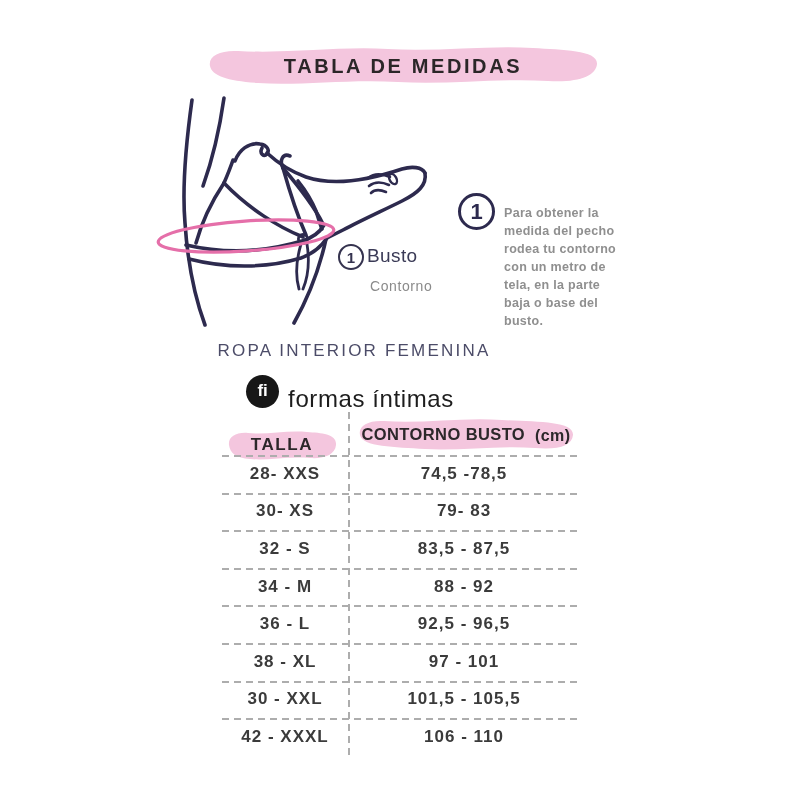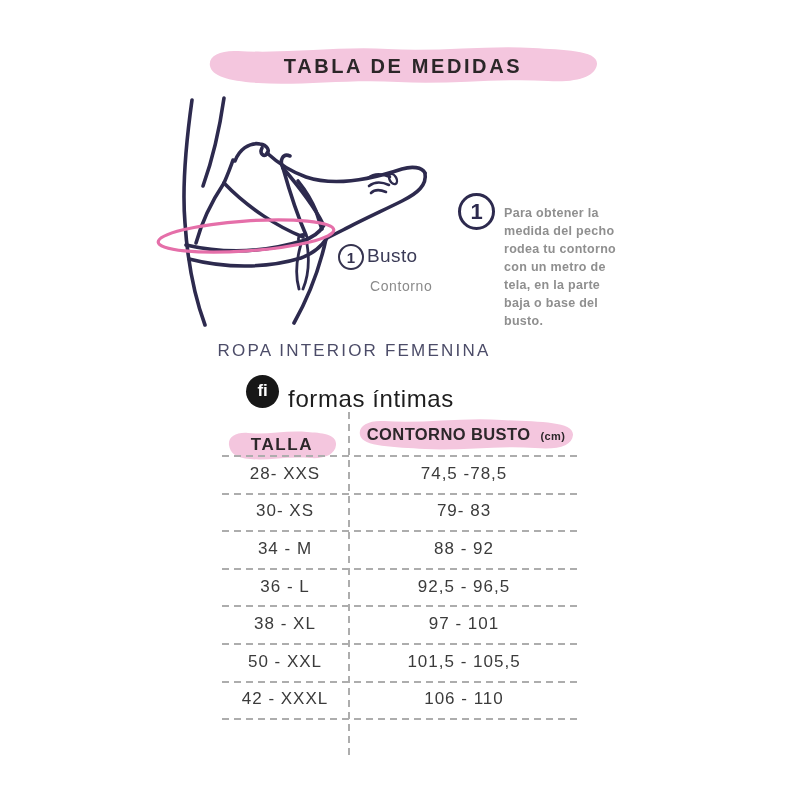--- a/index.html
+++ b/index.html
@@ -40,32 +40,32 @@
   
   .size-table { position:absolute; left:222px; top:410px; width:358px; height:350px; }
   .col-blob { position:absolute; }
   .col-blob svg { position:absolute; inset:0; }
   .col-blob .label { position:absolute; inset:0; display:flex; align-items:center; justify-content:center;
                      font-weight:700; color:#2c272a; }
   .blob-talla { left:0; top:17px; width:120px; height:36px; }
   .blob-talla .label { font-size:17px; letter-spacing:1.6px; }
   .blob-busto { left:130px; top:4px; width:228px; height:40px; }
   .blob-busto .label { font-size:16.5px; letter-spacing:.4px; gap:10px;text-align:right; }
-  .blob-busto .unit { font-size:11px; font-weight:700; margin-top:4px; }
+  .blob-busto .unit { font-size:16px; font-weight:700; margin-top:4px; }
 
   .hline { position:absolute; left:0; width:358px; height:2px;
            background:repeating-linear-gradient(to right,#adadad 0 7px,transparent 7px 12px); }
   .vline { position:absolute; left:126px; top:2px; width:2px; height:346px;
            background:repeating-linear-gradient(to bottom,#adadad 0 7px,transparent 7px 12px); }
 
   .rows { position:absolute; left:0; top:45px; width:358px; }
   .trow { display:flex; height:37.6px; align-items:center; }
   .cell { font-size:17px; color:#3b3b3b; letter-spacing:1px; text-align:center; }
-  .cell.size { width:126px; }
-  .cell.bust { width:232px; }
+  .cell.size { width:126px;font-weight:bold; }
+  .cell.bust { width:232px;font-weight:bold; }
 </style>
 </head>
 <body>
 
 <div class="canvas">
 
   <div class="banner">
     <svg viewBox="0 0 410 48">
       <path fill="#f4c6de" d="M12,24 C10,14 22,8 40,9 C90,12 140,4 190,7 C240,10 290,3 335,6
         C365,8 400,8 399,22 C398,34 380,41 350,39 C300,36 250,43 200,40 C150,37 100,44 60,41
@@ -167,33 +167,37 @@
     <div class="rows">
       <div class="trow">
         <div class="cell size">28- XXS</div>
         <div class="cell bust">74,5 -78,5</div>
       </div>
       <div class="trow">
         <div class="cell size">30- XS</div>
         <div class="cell bust">79- 83</div>
       </div>
       <div class="trow">
+        <div class="cell size">32 - S</div>
+        <div class="cell bust">83,5 - 87,5</div>
+      </div>
+      <div class="trow">
         <div class="cell size">34 - M</div>
         <div class="cell bust">88 - 92</div>
       </div>
       <div class="trow">
         <div class="cell size">36 - L</div>
         <div class="cell bust">92,5 - 96,5</div>
       </div>
       <div class="trow">
         <div class="cell size">38 - XL</div>
         <div class="cell bust">97 - 101</div>
       </div>
       <div class="trow">
-        <div class="cell size">50 - XXL</div>
+        <div class="cell size">30 - XXL</div>
         <div class="cell bust">101,5 - 105,5</div>
       </div>
       <div class="trow">
         <div class="cell size">42 - XXXL</div>
         <div class="cell bust">106 - 110</div>
       </div>
     </div>
   </div>
 
 </div>

